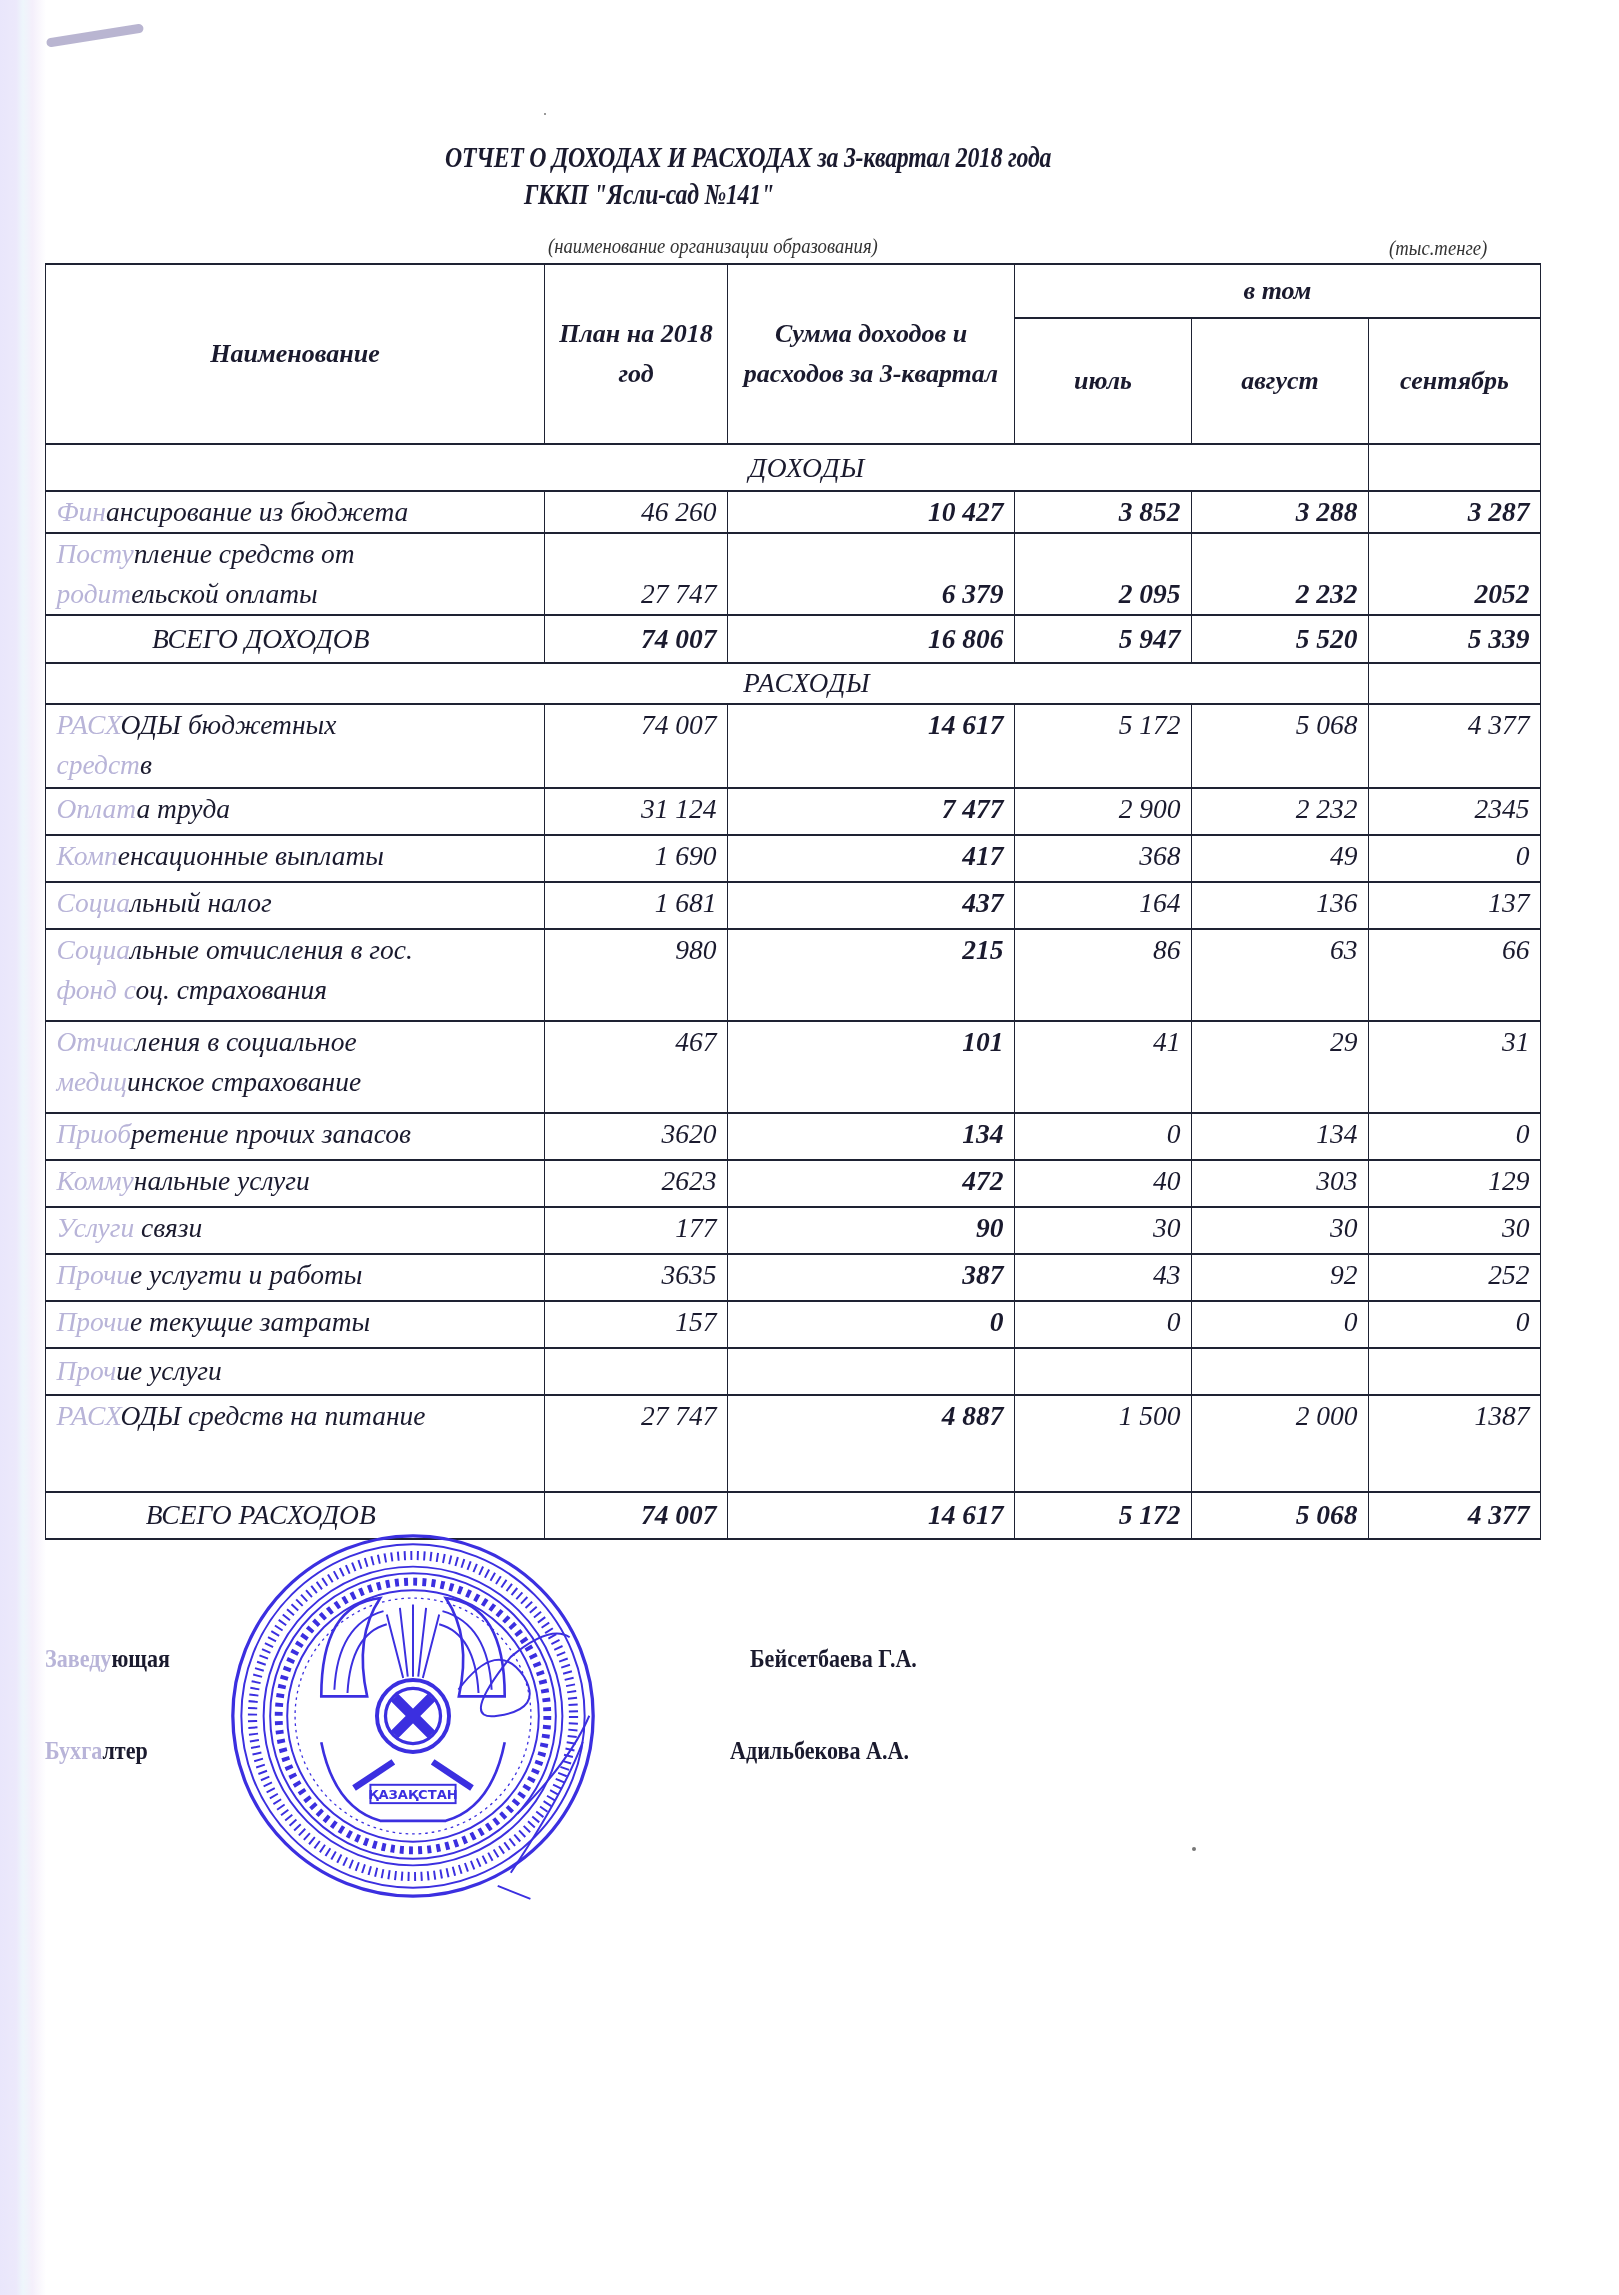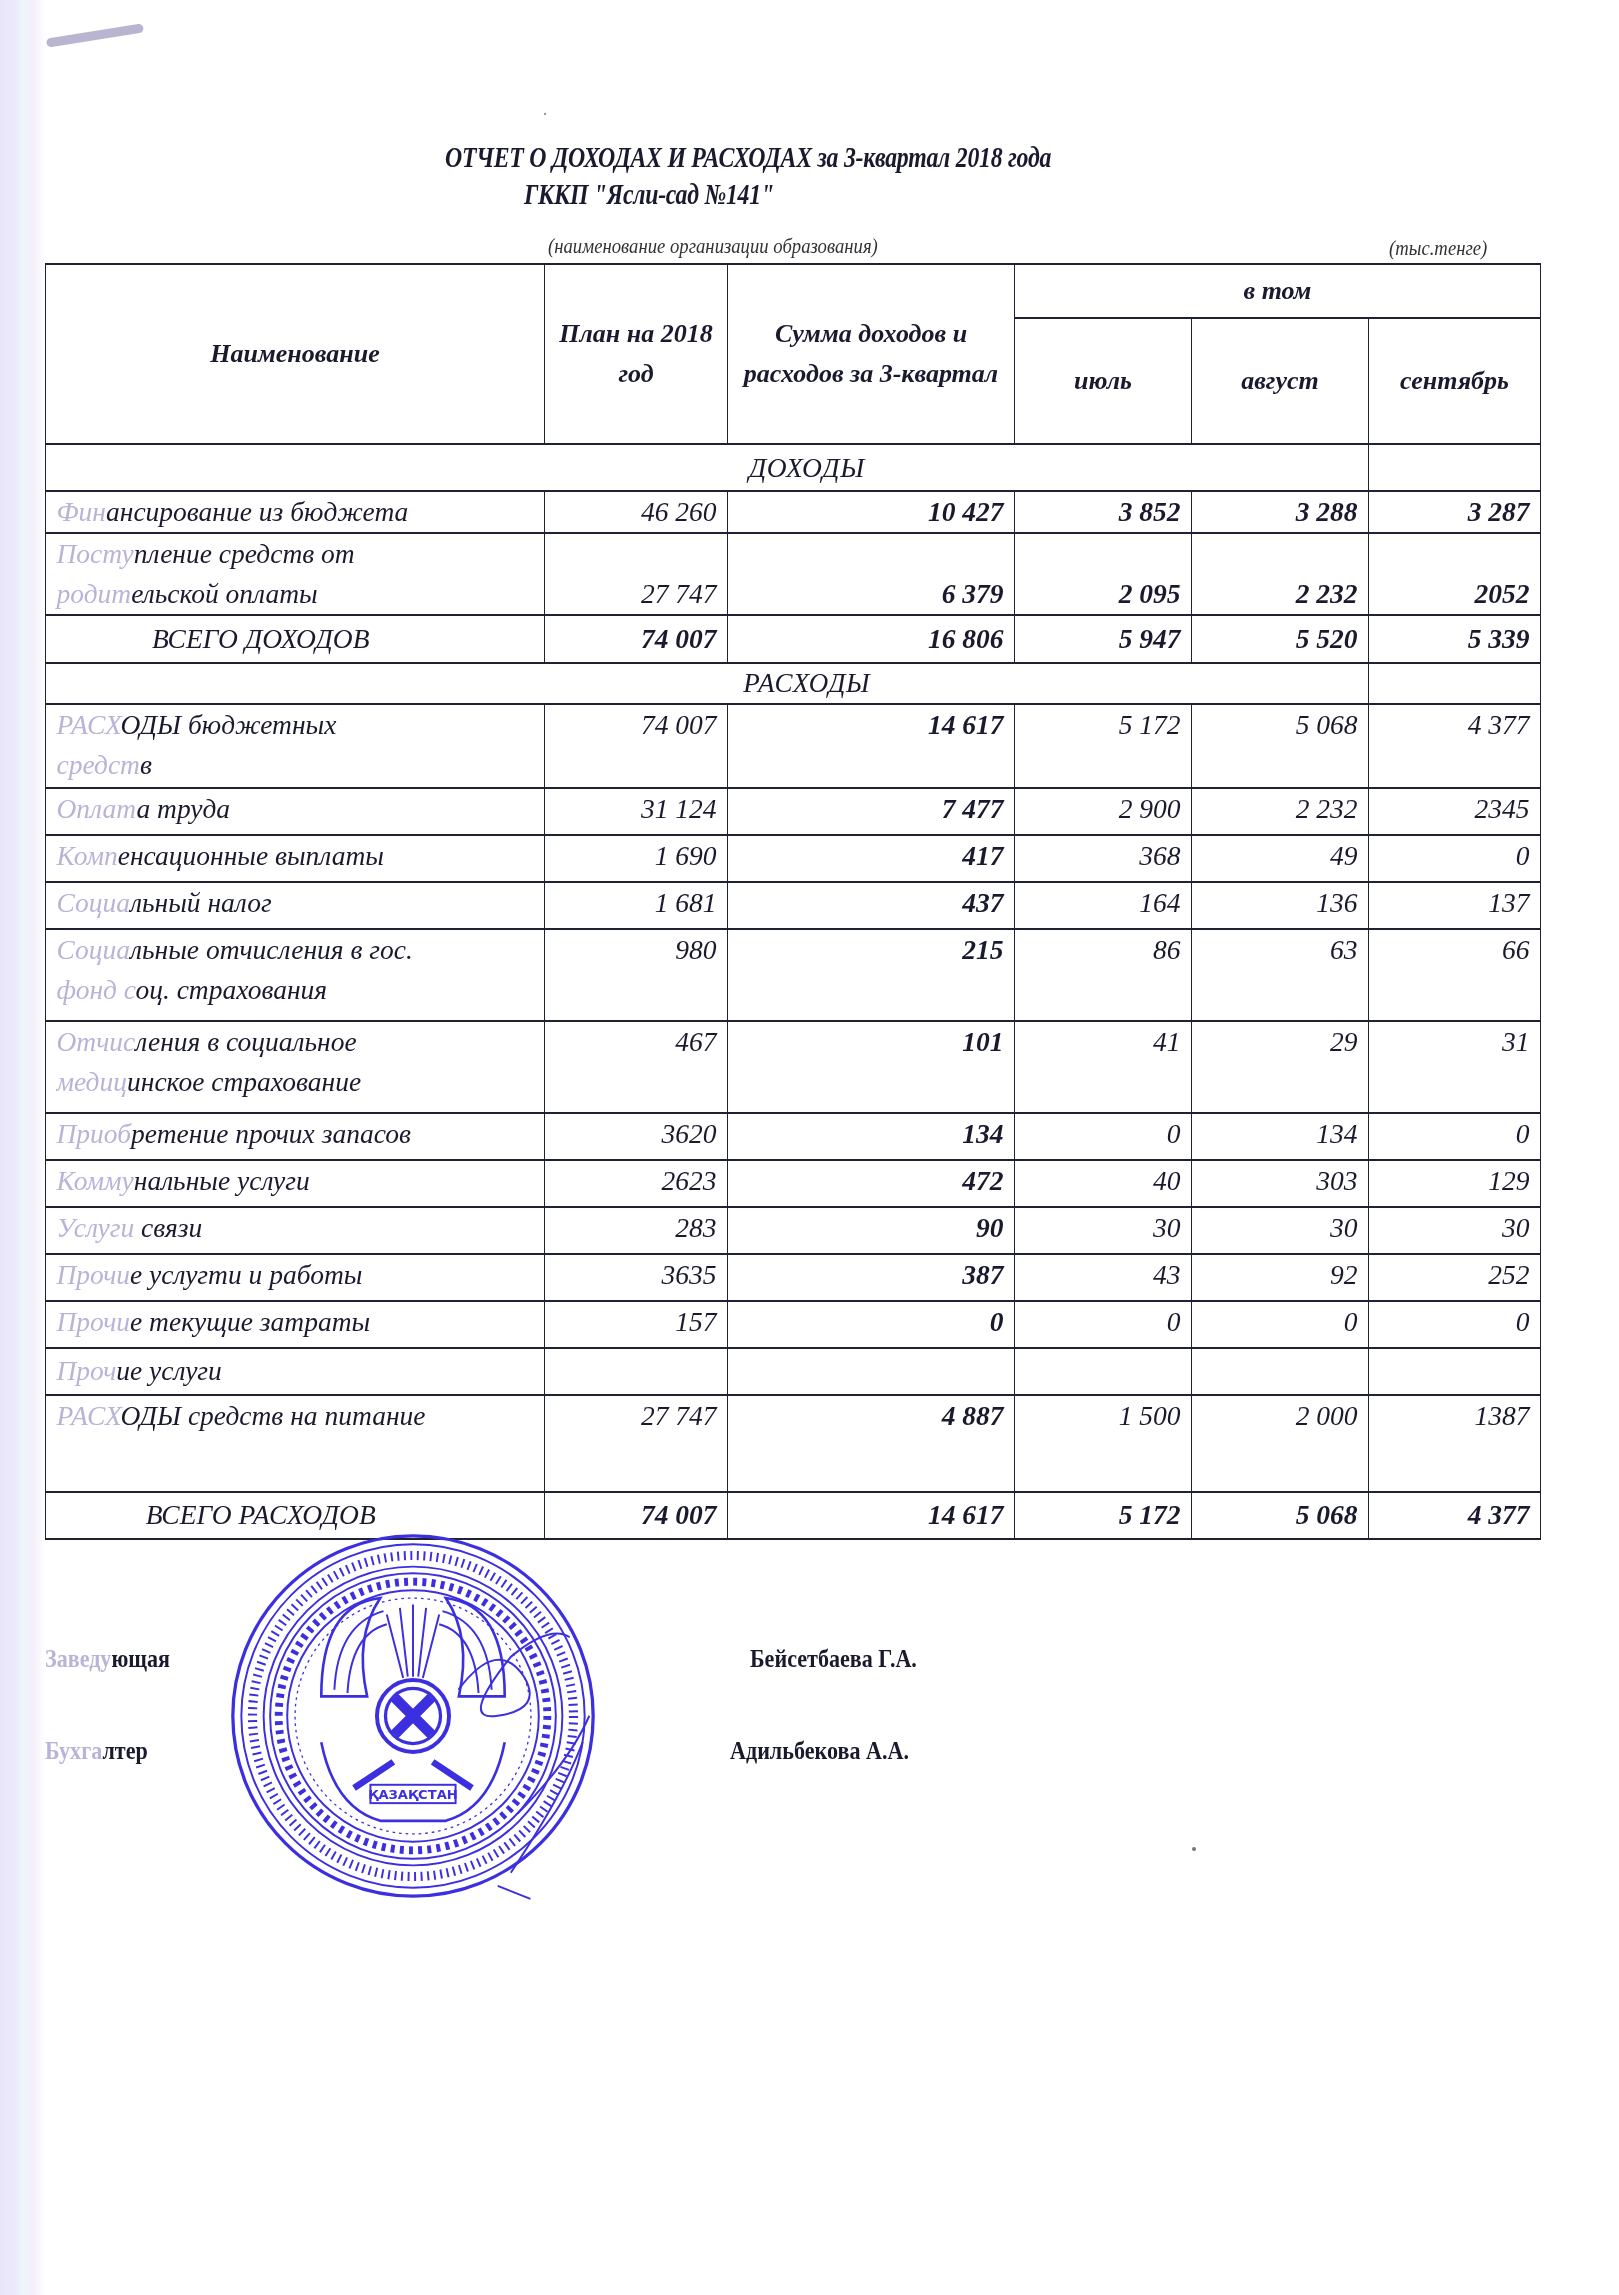--- a/index.html
+++ b/index.html
@@ -198,21 +198,21 @@
       <tr style="height: 47px;">
         <td class="name"><span class="fade">Комму</span><span>нальные услуги</span></td>
         <td class="num">2623</td>
         <td class="num b">472</td>
         <td class="num">40</td>
         <td class="num">303</td>
         <td class="num">129</td>
       </tr>
       <tr style="height: 47px;">
         <td class="name"><span class="fade">Услуги</span><span> связи</span></td>
-        <td class="num">283</td>
+        <td class="num">177</td>
         <td class="num b">90</td>
         <td class="num">30</td>
         <td class="num">30</td>
         <td class="num">30</td>
       </tr>
       <tr style="height: 47px;">
         <td class="name"><span class="fade">Прочи</span><span>е услугти и работы</span></td>
         <td class="num">3635</td>
         <td class="num b">387</td>
         <td class="num">43</td>

